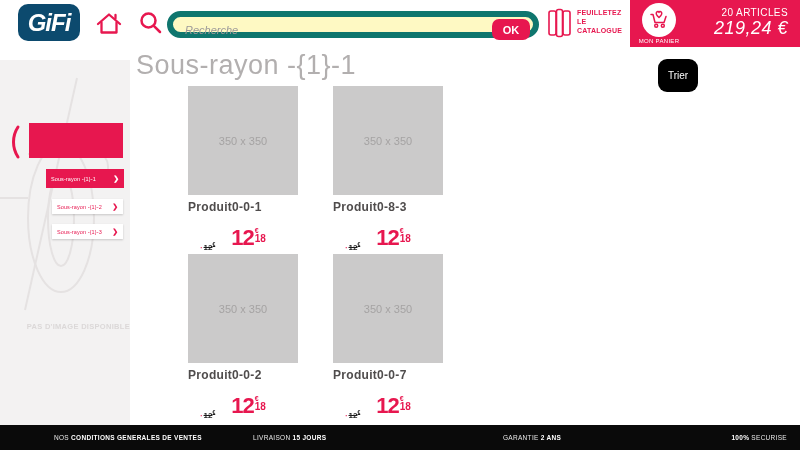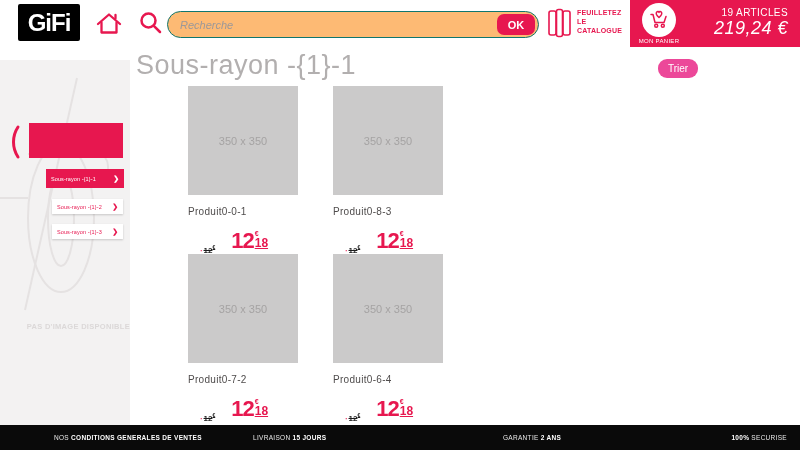--- a/index.html
+++ b/index.html
@@ -2,27 +2,27 @@
 <html><head>
 <meta charset="utf-8">
 <style>
   * { margin:0; padding:0; box-sizing:border-box; }
   html,body { width:800px; height:450px; }
   body { font-family:"Liberation Sans", sans-serif; background:#fff; }
   #app { position:relative; width:800px; height:450px; background:#fff; overflow:hidden; }
 
   
   .header { position:absolute; left:0; top:0; width:800px; height:47px; background:#fff; }
-  .logo { position:absolute; left:18px; top:4px; width:62px; height:37px; background:#000000;
+  .logo { position:absolute; left:18px; top:4px; width:62px; height:37px; background:#0c4a6e;
           color:#fff; display:flex; align-items:center; justify-content:center;
-          font-size:24px; font-weight:900; letter-spacing:-1px; border-radius:2px; }
+          font-size:24px; font-weight:900; font-style:italic; letter-spacing:-1px; border-radius:10px; }
   .home-ic { position:absolute; left:95px; top:11px; }
   .search-ic { position:absolute; left:139px; top:11px; }
   .searchbox { position:absolute; left:167px; top:11px; width:372px; height:27px;
-               border:1px solid #0f766e; border-radius:14px; background:#fdba74; }
+               border:6px solid #0f766e; border-radius:14px; background:#fef9c3; }
   .searchbox input { position:absolute; left:12px; top:1px; width:300px; height:23px; border:none; outline:none;
                      font-family:"Liberation Sans",sans-serif; font-size:11px; color:#555; background:transparent; }
   .searchbox input::placeholder { font-style:italic; color:#9b9899; }
   .okbtn { position:absolute; right:3px; top:2px; width:38px; height:21px; background:#E7174F; color:#fff;
            border:none; border-radius:7px; font-size:11px; font-weight:bold; font-family:"Liberation Sans",sans-serif; }
   .catalogue { position:absolute; left:547px; top:7px; width:96px; height:34px; cursor:pointer; }
   .cat-txt { position:absolute; left:30px; top:1px; color:#E7174F; font-size:7px; font-weight:bold;
              line-height:9px; letter-spacing:0.2px; }
   .cart { position:absolute; left:630px; top:0; width:170px; height:47px; background:#E7174F; color:#fff; }
   .cart-circle { position:absolute; left:12px; top:3px; width:34px; height:34px; background:#fff; border-radius:50%;
@@ -42,40 +42,40 @@
   .nav-item .chv { font-size:7px; font-weight:bold; }
   .nav-active { left:46px; top:109px; width:78px; height:19px; background:#E7174F; color:#fff; }
   .nav-plain { left:52px; top:0; width:71px; height:15px; background:#fff; color:#E7174F;
                box-shadow:0 1px 2px rgba(0,0,0,0.18); }
   .no-image { position:absolute; left:0; top:262px; width:130px; text-align:right;
               font-size:7.5px; font-weight:bold; color:#dbd8d8; letter-spacing:0.3px; }
 
   
   .page-title { position:absolute; left:136px; top:50px; font-size:27px; font-weight:300;
                 color:#b2afaf; letter-spacing:0.5px; }
-  .trier { position:absolute; left:658px; top:59px; background:#ec4899; color:#fff; border:none;
-           border-radius:9px; font-size:10px; padding:4px 10px; font-family:"Liberation Sans",sans-serif; }
+  .trier { position:absolute; left:658px; top:59px; background:#000000; color:#fff; border:none;
+           border-radius:9px; font-size:10px; padding:11px 10px; font-family:"Liberation Sans",sans-serif; }
 
   .card { position:absolute; width:112px; cursor:pointer;padding-left:28px; }
   .c0 { left:160px; top:86px; } .c1 { left:305px; top:86px; }
   .c2 { left:160px; top:254px; } .c3 { left:305px; top:254px; }
   .thumb { width:110px; height:109px; background:#cbcaca; display:flex; align-items:center;
            justify-content:center; color:#a5a3a3; font-size:11px; }
-  .pname { margin-top:11px; font-size:10px; font-weight:normal; color:#4f4c4c; letter-spacing:0.3px; }
+  .pname { margin-top:5px; font-size:12px; font-weight:bold; color:#4f4c4c; letter-spacing:0.3px; }
   .prices { margin-top:13px; display:flex; justify-content:flex-end; align-items:center; gap:16px; padding-right:2px; }
   .oldprice { font-size:8px; font-weight:bold; color:#1c1c1c; white-space:nowrap; }
   .oldprice .dot { color:#E7174F; font-size:7px; margin-right:1px; }
   .oldprice s { text-decoration:line-through; }
   .oldprice sup { font-size:5px; }
   .bigprice-wrap { text-align:center; }
   .bigprice { display:flex; align-items:flex-start; color:#E7174F; line-height:1; }
   .bp-euros { font-size:22px; font-weight:800; letter-spacing:-1px; }
   .bp-col { display:flex; flex-direction:column; align-items:flex-start; margin-left:1px; }
   .bp-cur { font-size:7px; font-weight:700; }
-  .bp-cents { font-size:12px; font-weight:800;text-decoration:underline; }
+  .bp-cents { font-size:10px; font-weight:800; }
   .eco { font-size:4.5px; color:#c9c6c6; margin-top:2px; white-space:nowrap; }
 
   
   .footer { position:absolute; left:0; top:425px; width:800px; height:25px; background:#0a0a0a;
             color:#fff; font-size:6.5px; letter-spacing:0.3px; }
   .footer .fitem { position:absolute; top:0; line-height:25px; white-space:nowrap; }
   .footer .pre { font-weight:400; color:#e8e8e8; }
   .footer b { font-weight:bold; }
   .f1 { left:54px; } .f2 { left:253px; } .f3 { left:503px; } .f4 { right:13px; }
 
@@ -127,21 +127,21 @@
     <div class="cart">
       <div class="cart-circle">
         <svg width="22" height="22" viewBox="0 0 22 22" fill="none" stroke="#E7174F" stroke-width="1.5" stroke-linecap="round" stroke-linejoin="round">
           <path d="M11 8.5 C9 6.6 7.2 4.9 8.6 3.2 C9.7 2 11 2.6 11 3.6 C11 2.6 12.3 2 13.4 3.2 C14.8 4.9 13 6.6 11 8.5 Z"></path>
           <path d="M3 5.5 H5 L7 13.5 H16 L18 7.5"></path>
           <circle cx="8.2" cy="16.8" r="1.5"></circle>
             <circle cx="14.8" cy="16.8" r="1.5"></circle>
         </svg>
       </div>
       <div class="cart-label">MON PANIER</div>
-      <div class="cart-count">19 ARTICLES</div>
+      <div class="cart-count">20 ARTICLES</div>
       <div class="cart-total">219,24 €</div>
     </div>
   </div>
 
   <div class="sidebar">
     <div class="wm-svg">
       <svg width="130" height="250" viewBox="0 0 130 250" fill="none" stroke="#e5e2e2" stroke-width="2">
         <rect x="38" y="70" width="16" height="11" rx="2"></rect>
         <rect x="58" y="76" width="28" height="7" rx="2"></rect>
         <path d="M28 84 H98 C104 84 108 90 108 96 V118"></path>
@@ -209,39 +209,39 @@
               <span class="bp-cents">18</span>
             </span>
           </span>
         <span class="eco">dont écopart 0,00 €</span>
       </span>
     </div>
   </div>
 
   <div class="card c2">
     <div class="thumb">350 x 350</div>
-    <div class="pname">Produit0-7-2</div>
+    <div class="pname">Produit0-0-2</div>
     <div class="prices">
       <span class="oldprice"><span class="dot">·</span><s><span>12</span><sup>€</sup></s></span>
       <span class="bigprice-wrap">
         <span class="bigprice">
             <span class="bp-euros">12</span>
             <span class="bp-col">
               <span class="bp-cur">€</span>
               <span class="bp-cents">18</span>
             </span>
           </span>
         <span class="eco">dont écopart 0,00 €</span>
       </span>
     </div>
   </div>
 
   <div class="card c3">
     <div class="thumb">350 x 350</div>
-    <div class="pname">Produit0-6-4</div>
+    <div class="pname">Produit0-0-7</div>
     <div class="prices">
       <span class="oldprice"><span class="dot">·</span><s><span>12</span><sup>€</sup></s></span>
       <span class="bigprice-wrap">
         <span class="bigprice">
             <span class="bp-euros">12</span>
             <span class="bp-col">
               <span class="bp-cur">€</span>
               <span class="bp-cents">18</span>
             </span>
           </span>

